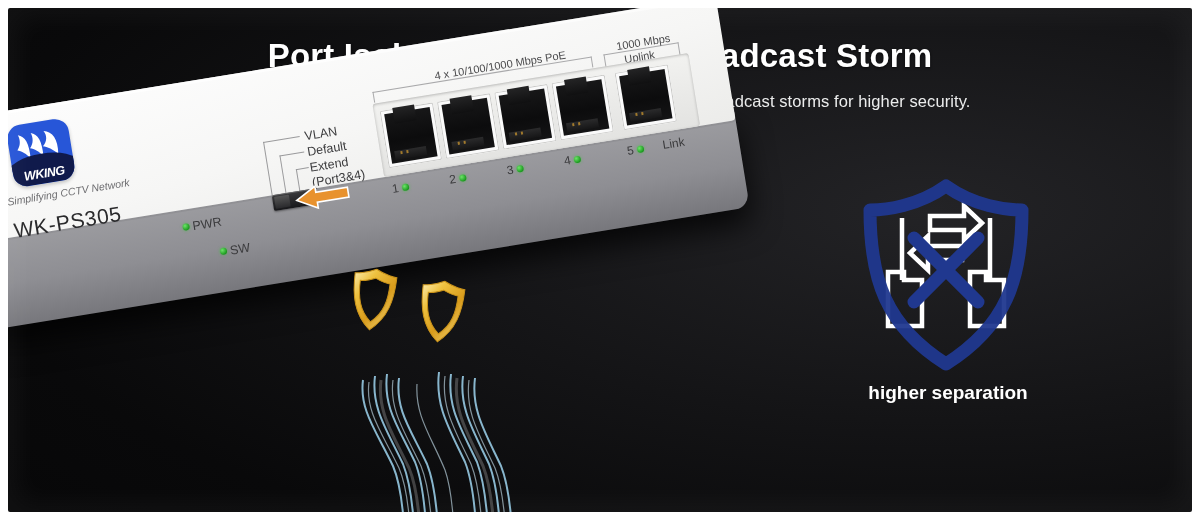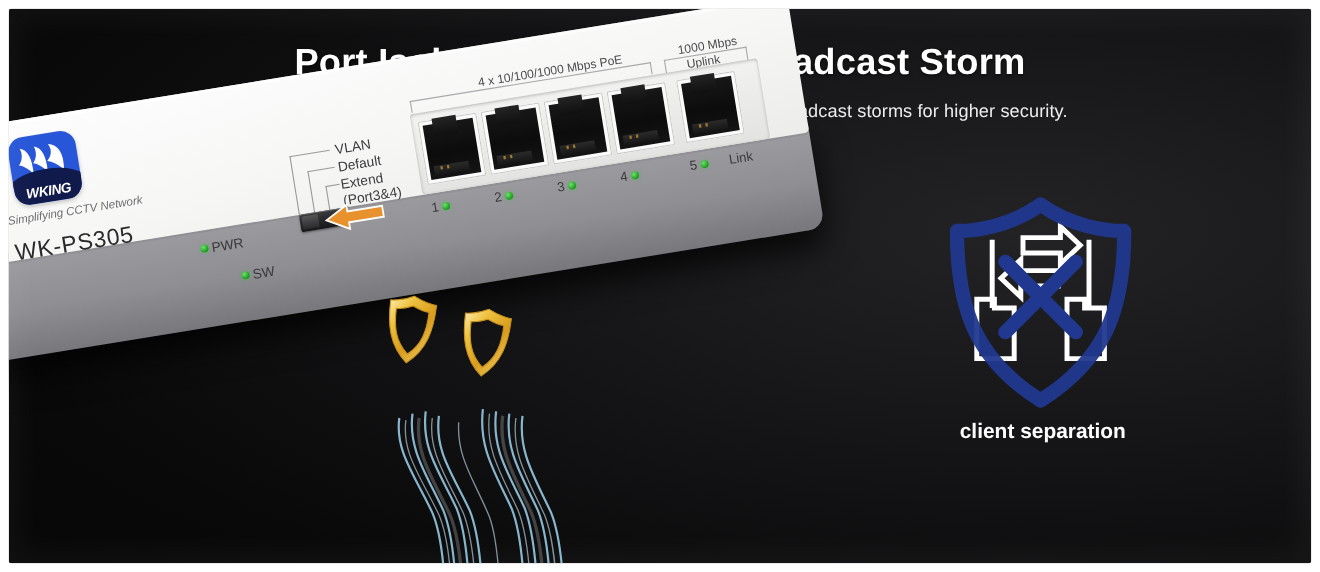--- a/index.html
+++ b/index.html
@@ -315,17 +315,17 @@
         <g stroke="#20388f" stroke-width="13" stroke-linecap="round">
           <line x1="68" y1="62" x2="132" y2="126"></line>
           <line x1="132" y1="62" x2="68" y2="126"></line>
         </g>
 
         <path d="M100 10 C128 30 160 34 176 34 C176 104 160 150 100 188 C40 150 24 104 24 34 C40 34 72 30 100 10 Z" fill="none" stroke="#20388f" stroke-width="13" stroke-linejoin="round" opacity=".95"></path>
       </svg>
     </div>
 
     <div class="caption">
-      <div>client separation</div>
+      <div>higher separation</div>
     </div>
 
   </div>
 </div>
 
 </body></html>

